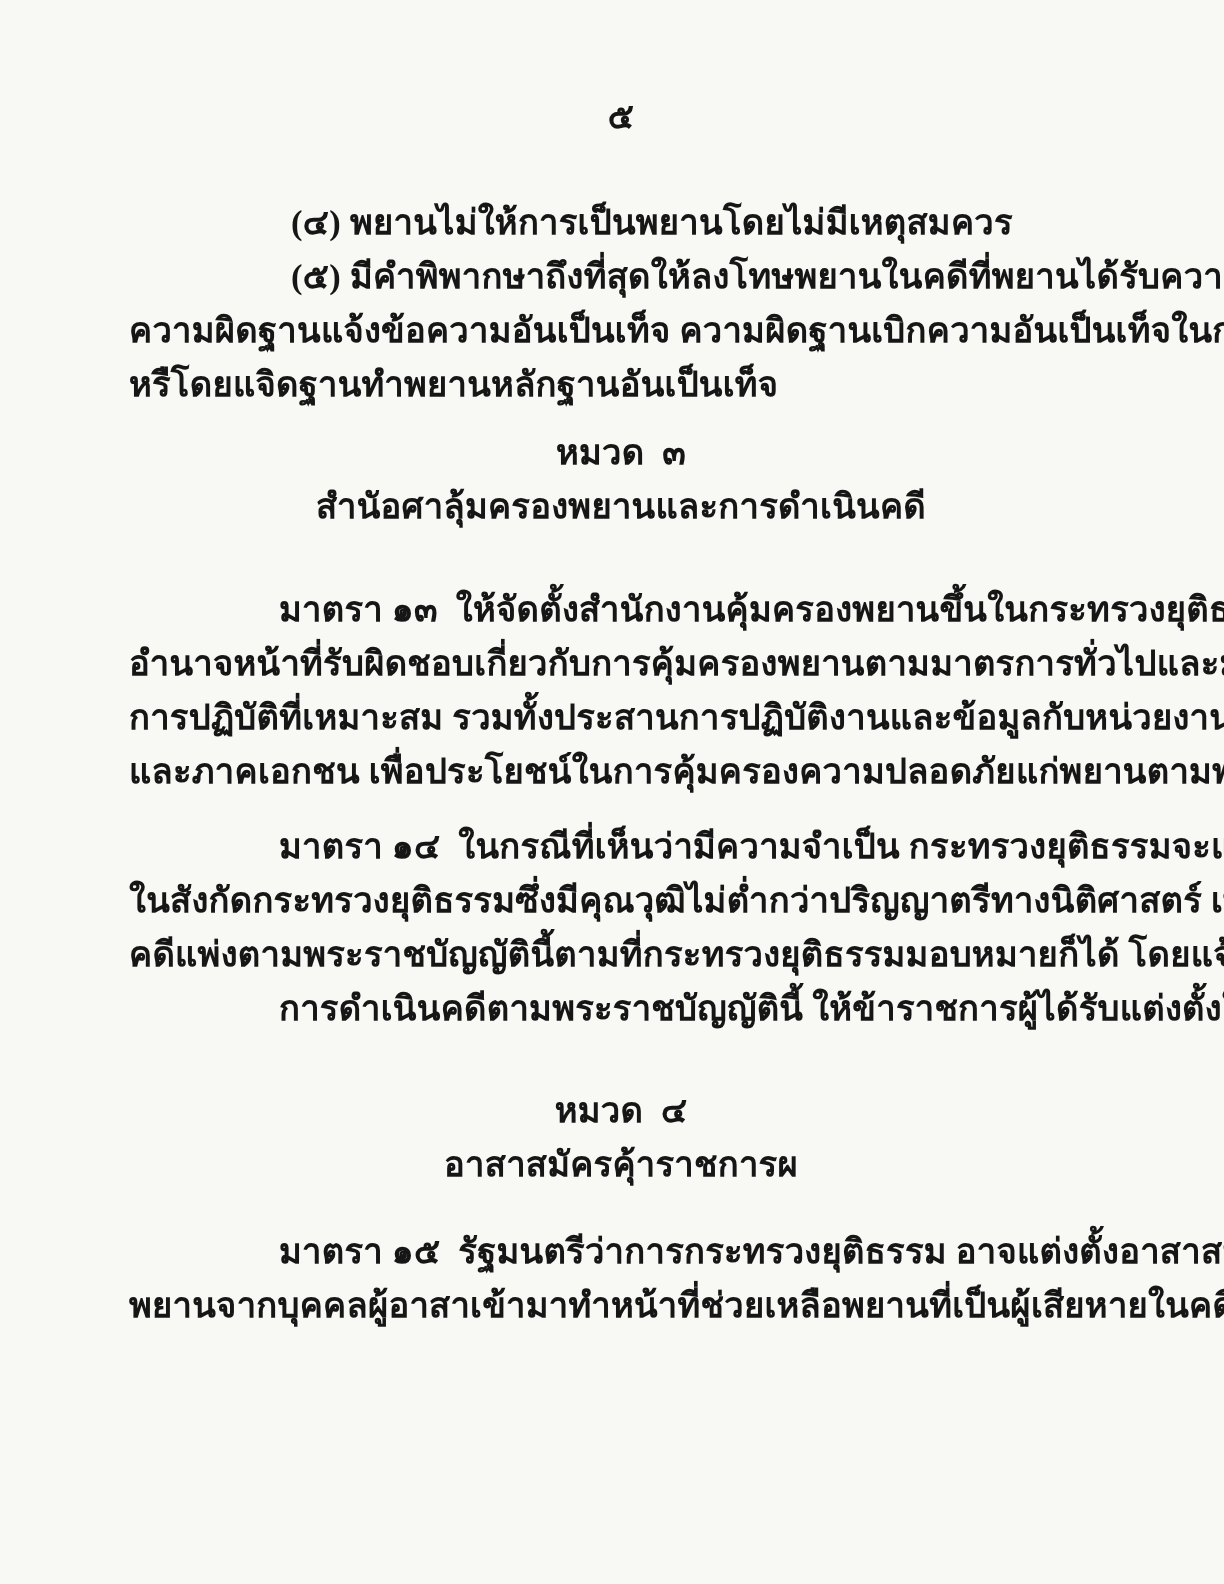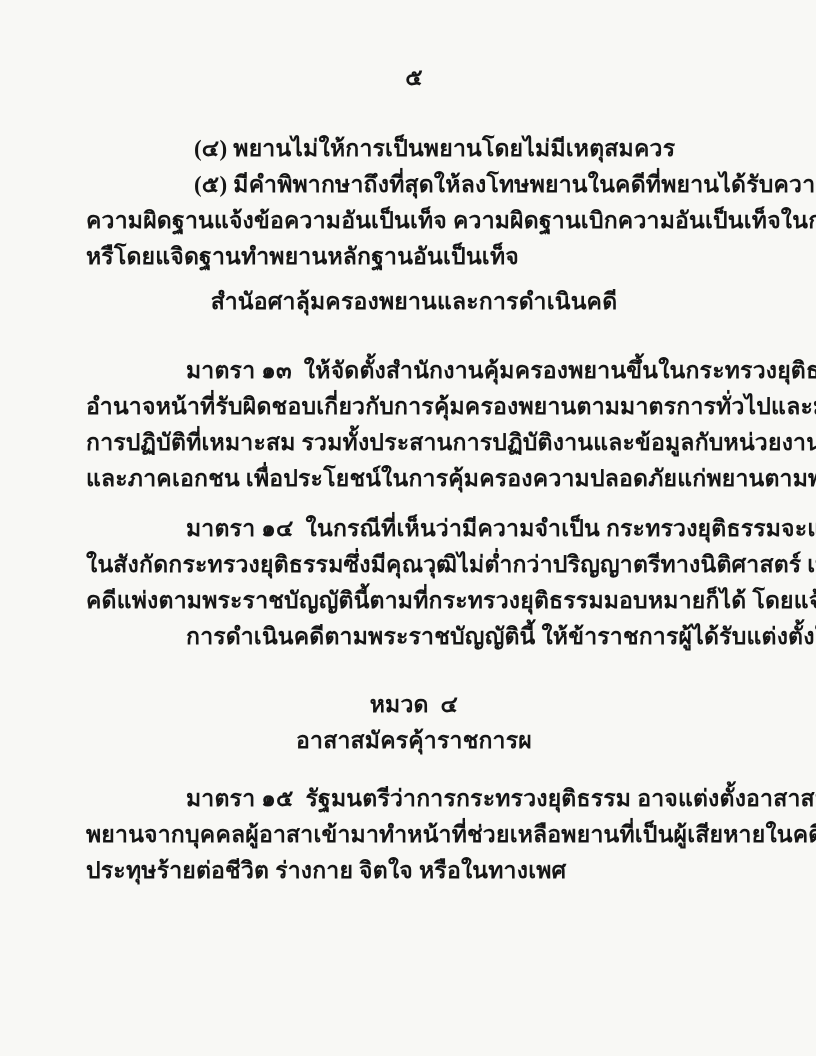--- a/index.html
+++ b/index.html
@@ -45,20 +45,21 @@
   <div class="line center page-number">๕</div>
 
   <div class="block-clauses">
     <div class="line indent-clause">(๔) พยานไม่ให้การเป็นพยานโดยไม่มีเหตุสมควร</div>
     <div class="line indent-clause">(๕) มีคำพิพากษาถึงที่สุดให้ลงโทษพยานในคดีที่พยานได้รับความคุ้มครองใน</div>
     <div class="line">ความผิดฐานแจ้งข้อความอันเป็นเท็จ ความผิดฐานเบิกความอันเป็นเท็จในการพิจารณาคดีต่อศาล</div>
     <div class="line">หรืโดยแจิดฐานทำพยานหลักฐานอันเป็นเท็จ</div>
   </div>
 
   <div class="block-chapter3">
+    <div class="line center">หมวด  ๓</div>
     <div class="line center">สำนัอศาลุ้มครองพยานและการดำเนินคดี</div>
   </div>
 
   <div class="block-section13">
     <div class="line indent-section">มาตรา ๑๓  ให้จัดตั้งสำนักงานคุ้มครองพยานขึ้นในกระทรวงยุติธรรม และให้มี</div>
     <div class="line">อำนาจหน้าที่รับผิดชอบเกี่ยวกับการคุ้มครองพยานตามมาตรการทั่วไปและมาตรการพิเศษ</div>
     <div class="line">การปฏิบัติที่เหมาะสม รวมทั้งประสานการปฏิบัติงานและข้อมูลกับหน่วยงานที่เกี่ยวข้อง ทั้งภาครัฐ</div>
     <div class="line">และภาคเอกชน เพื่อประโยชน์ในการคุ้มครองความปลอดภัยแก่พยานตามพระราชบัญญัตินี้</div>
   </div>
 
@@ -70,16 +71,15 @@
   </div>
 
   <div class="block-chapter4">
     <div class="line center">หมวด  ๔</div>
     <div class="line center">อาสาสมัครคุ้าราชการผ</div>
   </div>
 
   <div class="block-section15">
     <div class="line indent-section">มาตรา ๑๕  รัฐมนตรีว่าการกระทรวงยุติธรรม อาจแต่งตั้งอาสาสมัครคุ้มครอง</div>
     <div class="line">พยานจากบุคคลผู้อาสาเข้ามาทำหน้าที่ช่วยเหลือพยานที่เป็นผู้เสียหายในคดีความผิดเกี่ยวกับการ</div>
-    <div class="line">ประทุษร้ายต่อชีวิต ร่างกาย จิตใจ หรือในทางเพศ</div>
   </div>
 
 </div>
 
 </body></html>

